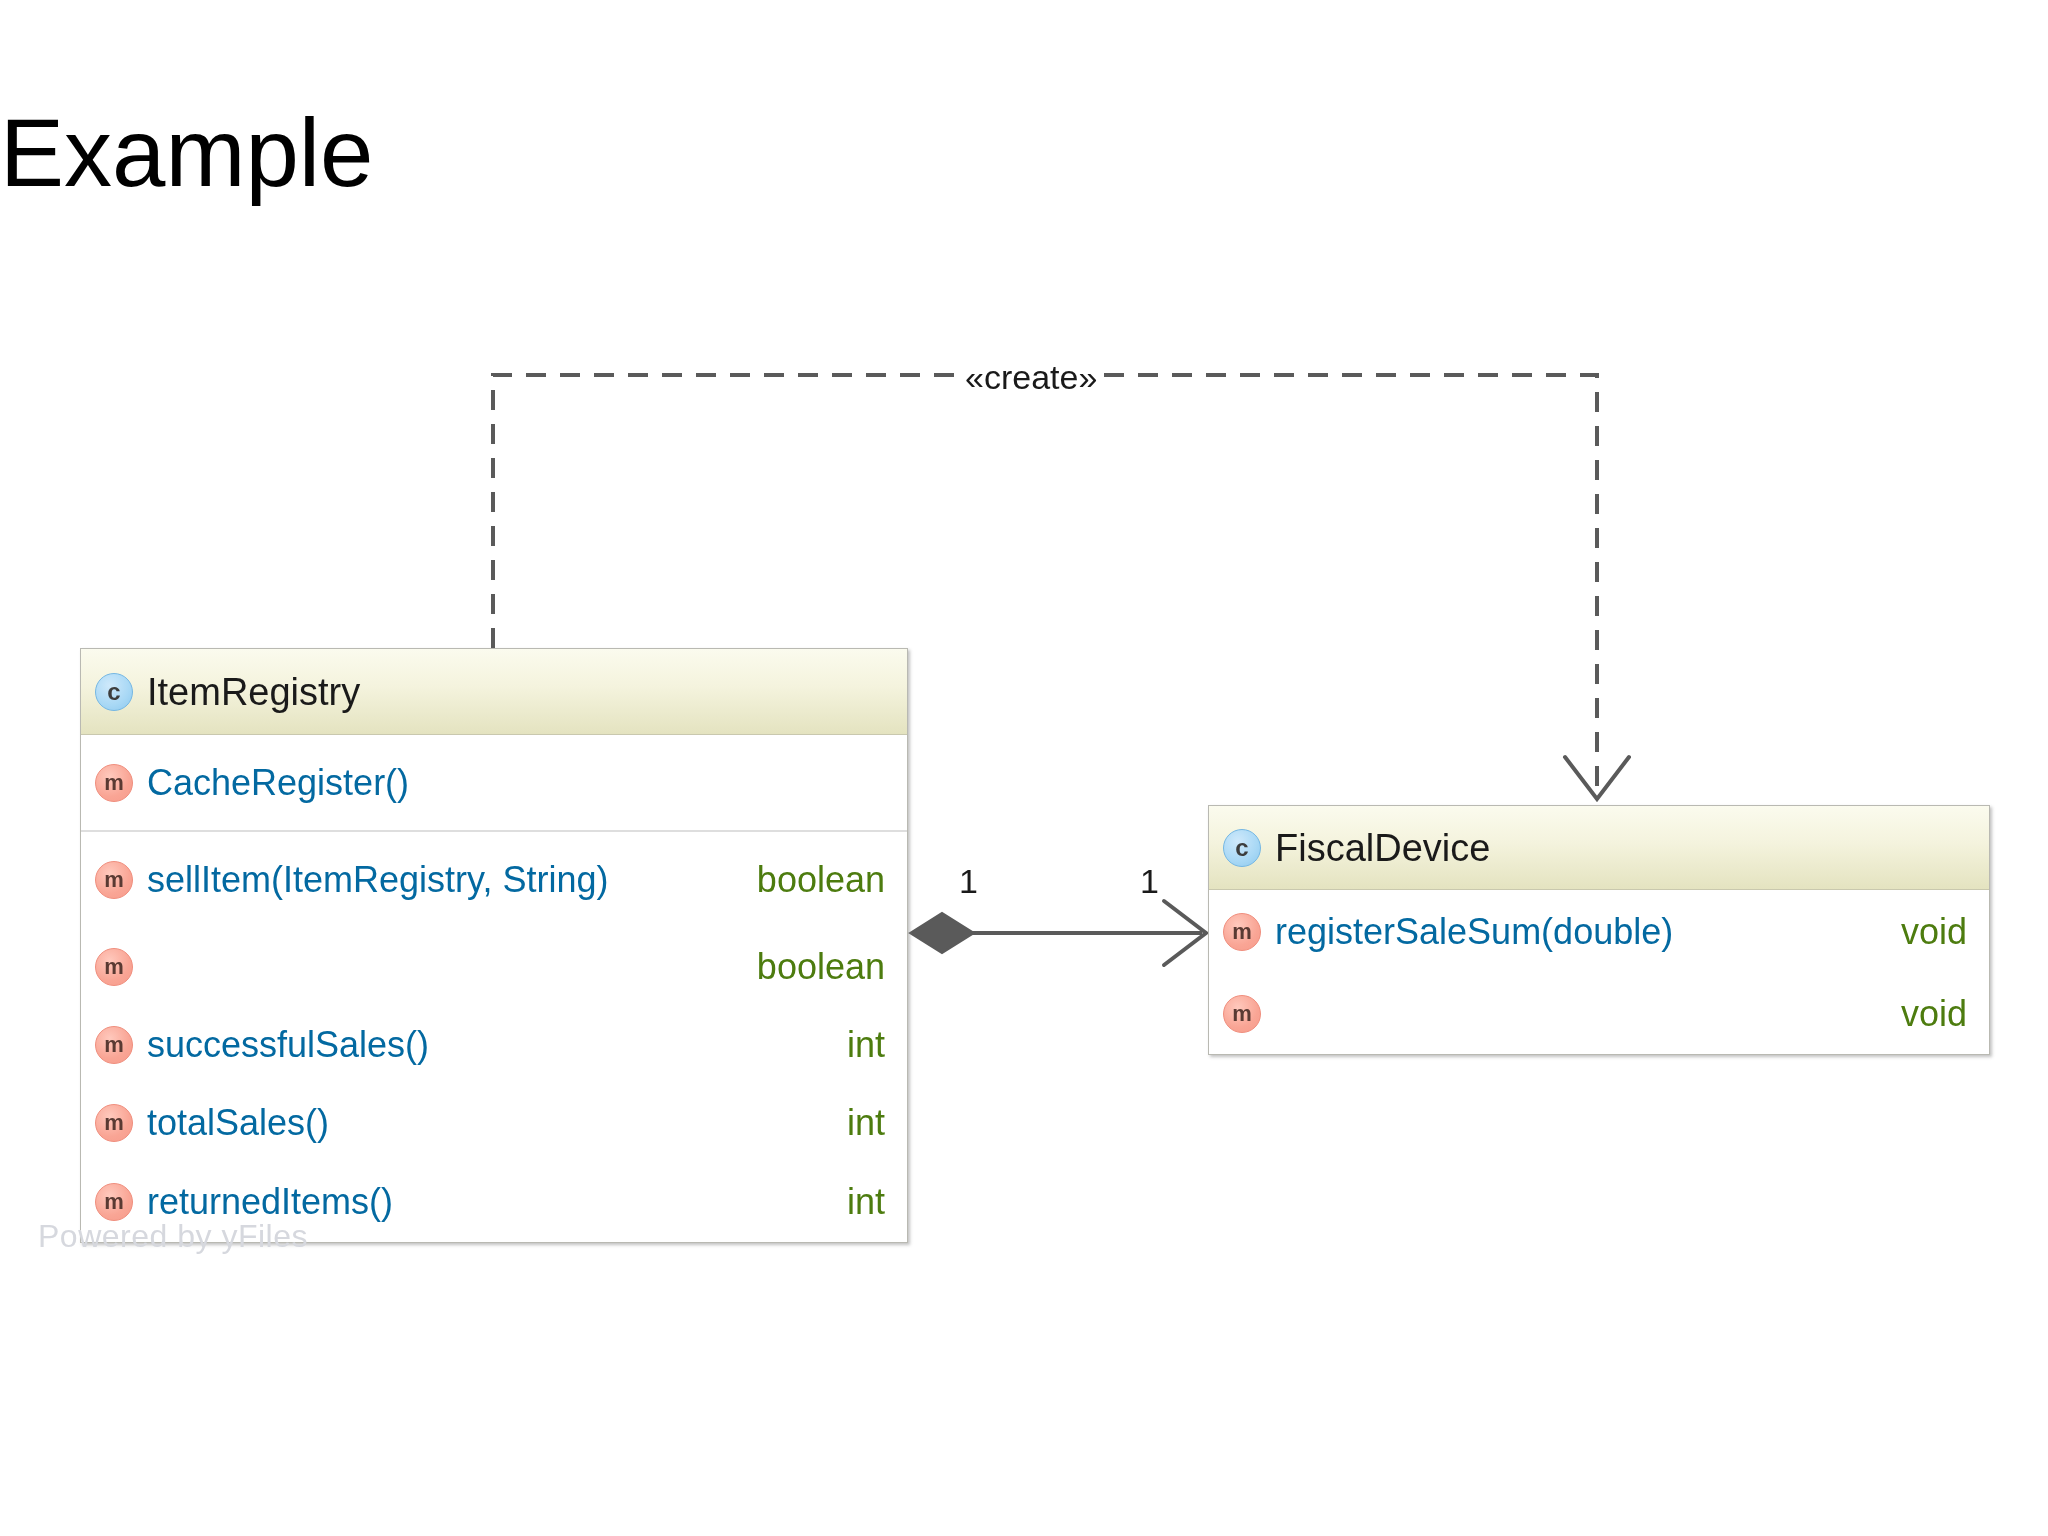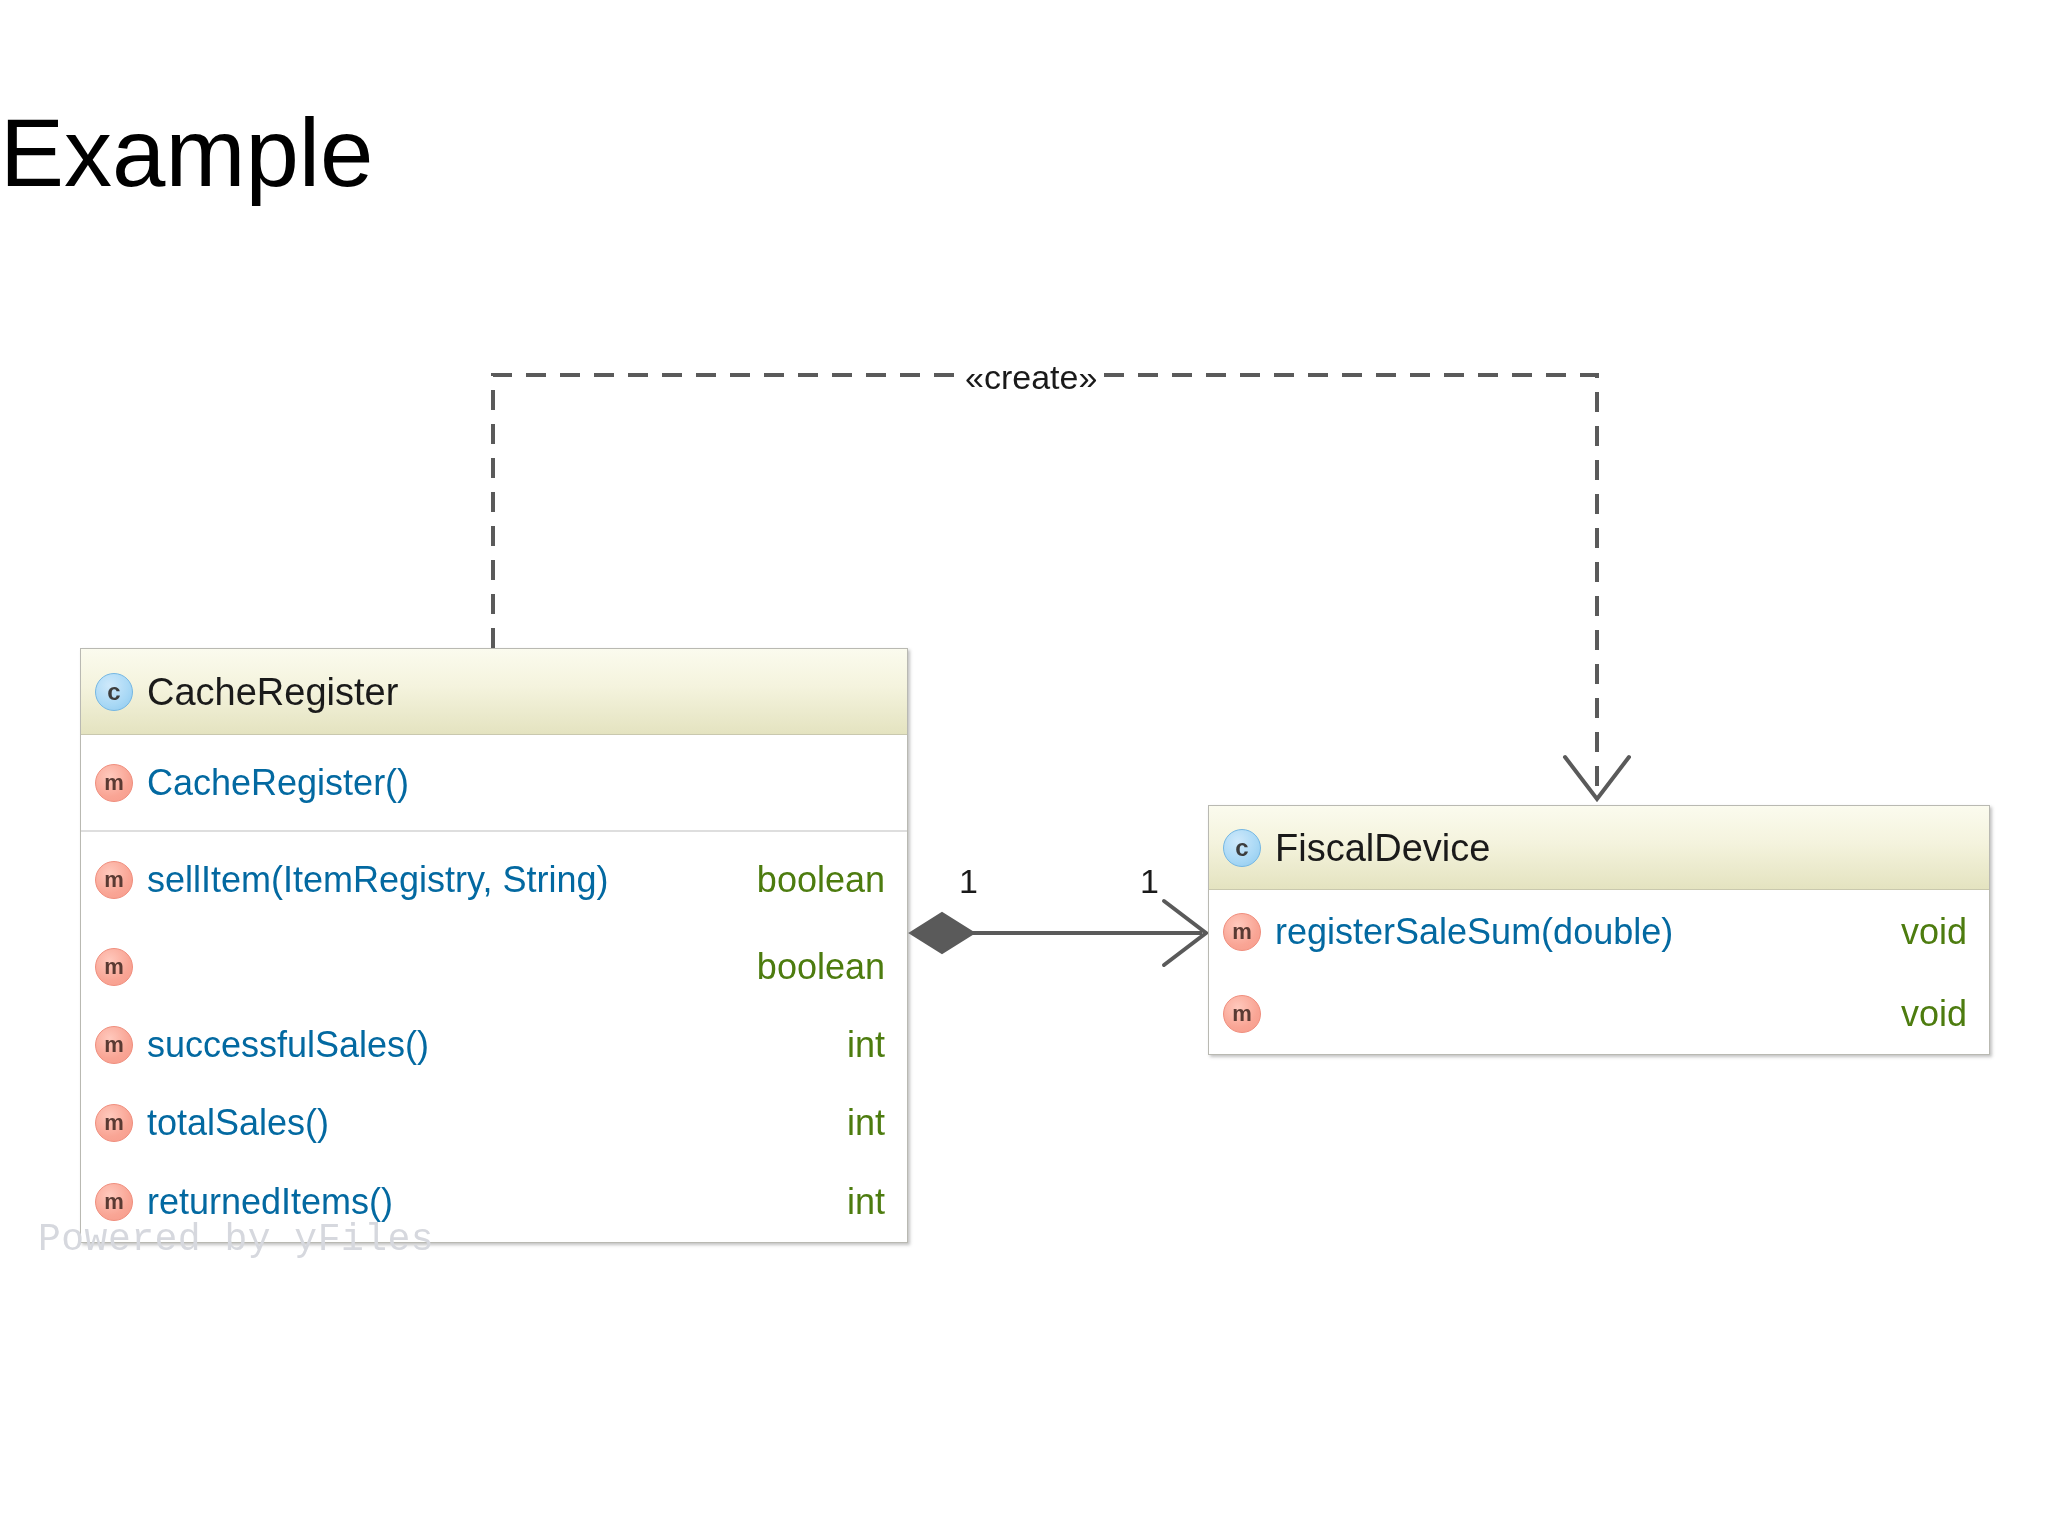--- a/index.html
+++ b/index.html
@@ -136,25 +136,24 @@
   }
   .mult-label {
     font-size: 34px;
   }
 
   
   .watermark {
     position: absolute;
     left: 26px;
     top: 1218px;
-    font-size: 38px;
+    font-size: 32px;
     color: #d6d8de;
     white-space: nowrap;
     letter-spacing: 0.5px;
-    font-family: Liberation Mono, monospace;
   }
 </style>
 </head>
 <body>
 
 <div class="slide-title">Example</div>
 
 <div class="diagram">
 
   <svg class="edge-layer" width="2048" height="1536" viewBox="0 0 2048 1536">
@@ -179,21 +178,21 @@
   <div class="edge-label stereotype-label" style="left:947px; top:358px;">«create»</div>
 
   <div class="edge-label mult-label" style="left:947px; top:862px;">1</div>
 
   <div class="edge-label mult-label" style="left:1128px; top:862px;">1</div>
 
   <div class="uml-class" style="left:68px; top:648px; width:828px;">
 
     <div class="uml-header" style="height:86px;">
       <span class="icon icon-class">c</span>
-      <span class="class-title">CacheRegister</span>
+      <span class="class-title">ItemRegistry</span>
     </div>
 
     <div class="uml-section">
       <div class="uml-row" style="height:95px; font-size:36px;">
         <span class="icon icon-method">m</span>
         <span class="row-name">CacheRegister()</span>
         <span class="row-spacer"></span>
         <span class="row-type"></span>
       </div>
     </div>

